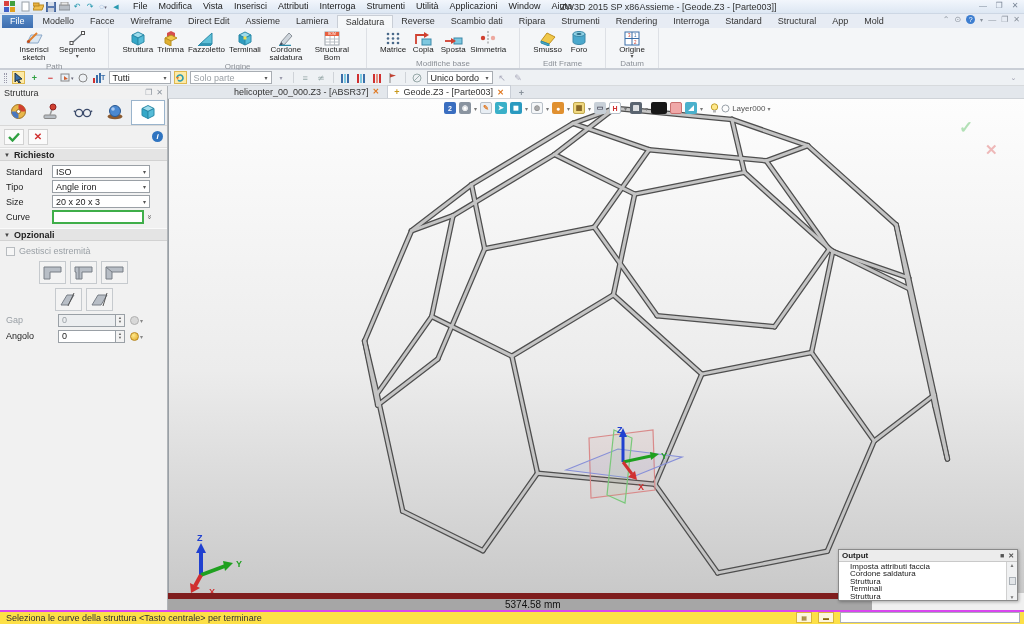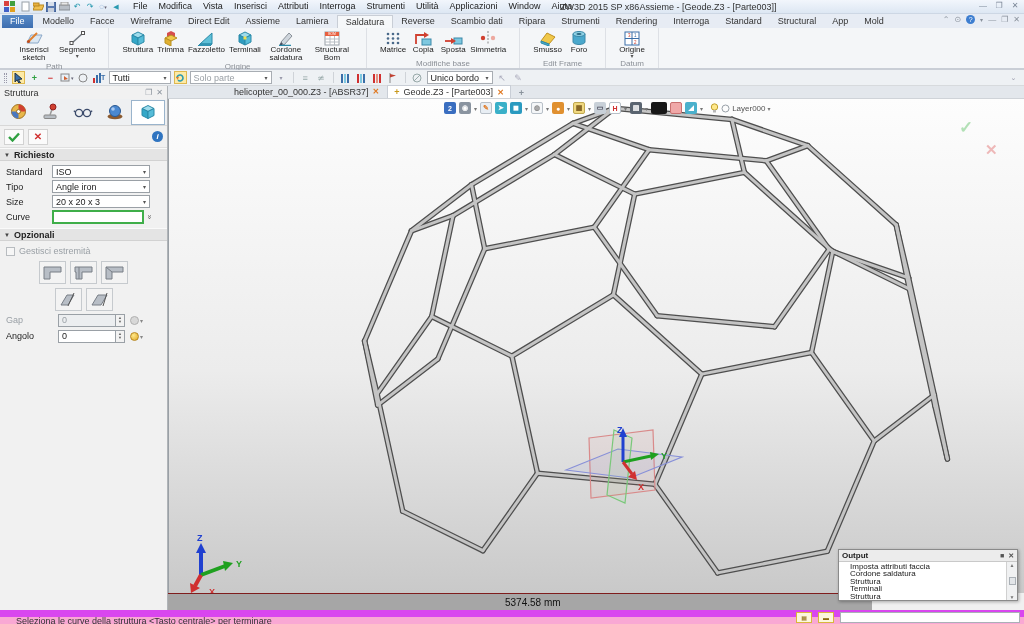--- a/index.html
+++ b/index.html
@@ -112,33 +112,33 @@
     font-size:7px;font-weight:bold;color:#fff}
   .vicar{font-size:6px;color:#777}
   .layerbox{display:flex;align-items:center;gap:2px;margin-left:4px;color:#555;font-size:8px}
   .layercar{font-size:6px;color:#777}
   .okfade{position:absolute;left:790px;top:18px;font-size:17px;font-weight:bold;color:#5cc063;opacity:.45}
   .xfade{position:absolute;left:816px;top:42px;font-size:15px;font-weight:bold;color:#e06a6a;opacity:.45}
   #vp-svg{position:absolute;left:0;top:0}
 
   
   .ruler{position:absolute;left:168px;top:593px;width:704px;height:17px;background:#a6a6a6;
-    border-top:1px solid #7f1d1d;display:flex;align-items:center;padding-left:337px;font-size:10px;color:#111}
+    border-top:6px solid #7f1d1d;display:flex;align-items:center;padding-left:337px;font-size:10px;color:#111}
   .outputpanel{position:absolute;left:838px;top:549px;width:180px;height:52px;border:1px solid #8a8a8a;
     background:#fff;box-shadow:1px 1px 3px rgba(0,0,0,.3)}
   .ophdr{height:12px;background:#ececec;border-bottom:1px solid #c9c9c9;display:flex;align-items:center;
     padding:0 3px;font-weight:bold;font-size:8px}
   .ophicons{margin-left:auto;display:flex;gap:4px;color:#555;font-size:7px;align-items:center}
   .opbody{position:relative;height:38px;overflow:hidden;padding-top:1px}
   .opitem{font-size:8px;line-height:7.4px;padding-left:11px;color:#222;white-space:nowrap}
   .opscroll{position:absolute;right:0;top:0;width:11px;height:38px;background:#f0f1f2;border-left:1px solid #d0d0d0;
     display:flex;flex-direction:column;align-items:center;justify-content:space-between;font-size:5px;color:#777}
   .opthumb{width:7px;height:8px;border:1px solid #aab0b6;background:#e2e5e8}
-  .statusbar{position:absolute;left:0;top:610px;width:1024px;height:14px;background:#f9a8d4;
-    border-top:7px solid #d946ef;display:flex;align-items:center;padding-left:16px;color:#333}
+  .statusbar{position:absolute;left:0;top:610px;width:1024px;height:14px;background:#fde047;
+    border-top:2px solid #d946ef;display:flex;align-items:center;padding-left:6px;color:#333}
   .sbicon{position:absolute;top:612px;width:16px;height:11px;border:1px solid #d8b63c;background:#fdf6dd;
     display:flex;align-items:center;justify-content:center;font-size:6px;color:#8a6a10}
   .sbinput{position:absolute;left:840px;top:612px;width:180px;height:11px;background:#fff;border:1px solid #aab0b6}
 </style>
 </head>
 <body>
 
 <div id="app">
 
   <div class="titlebar">

